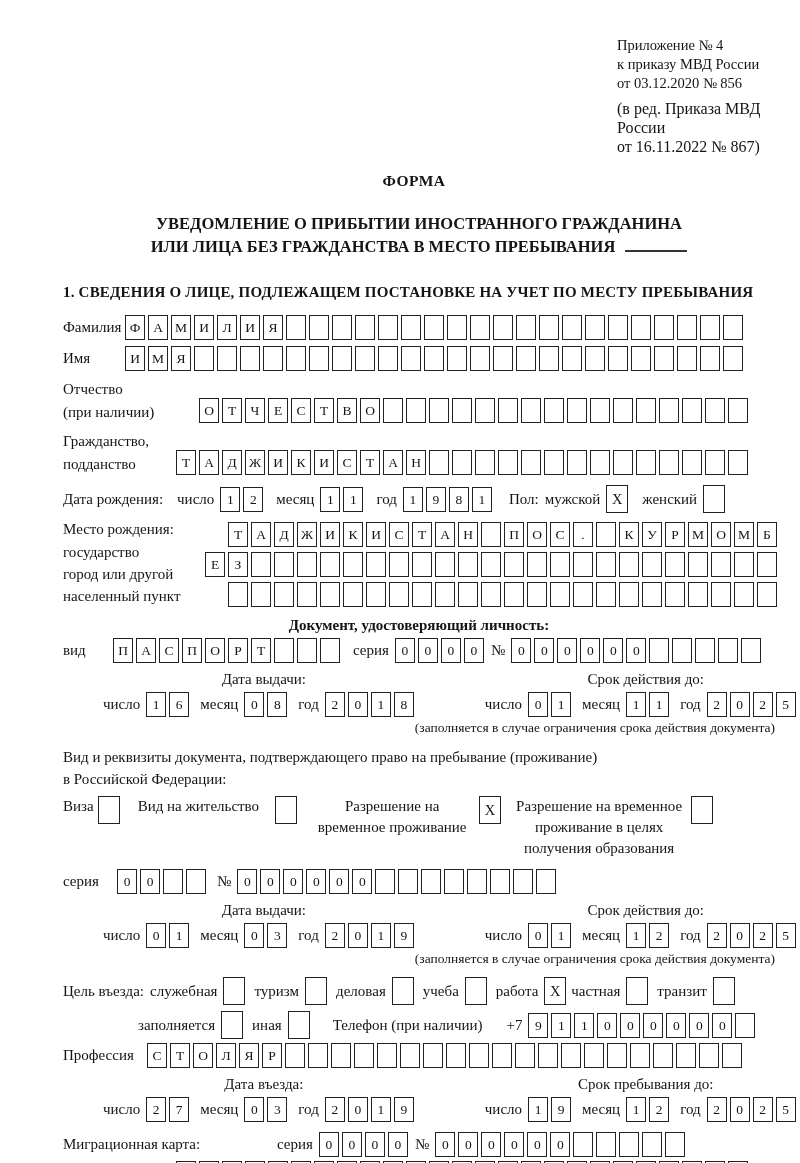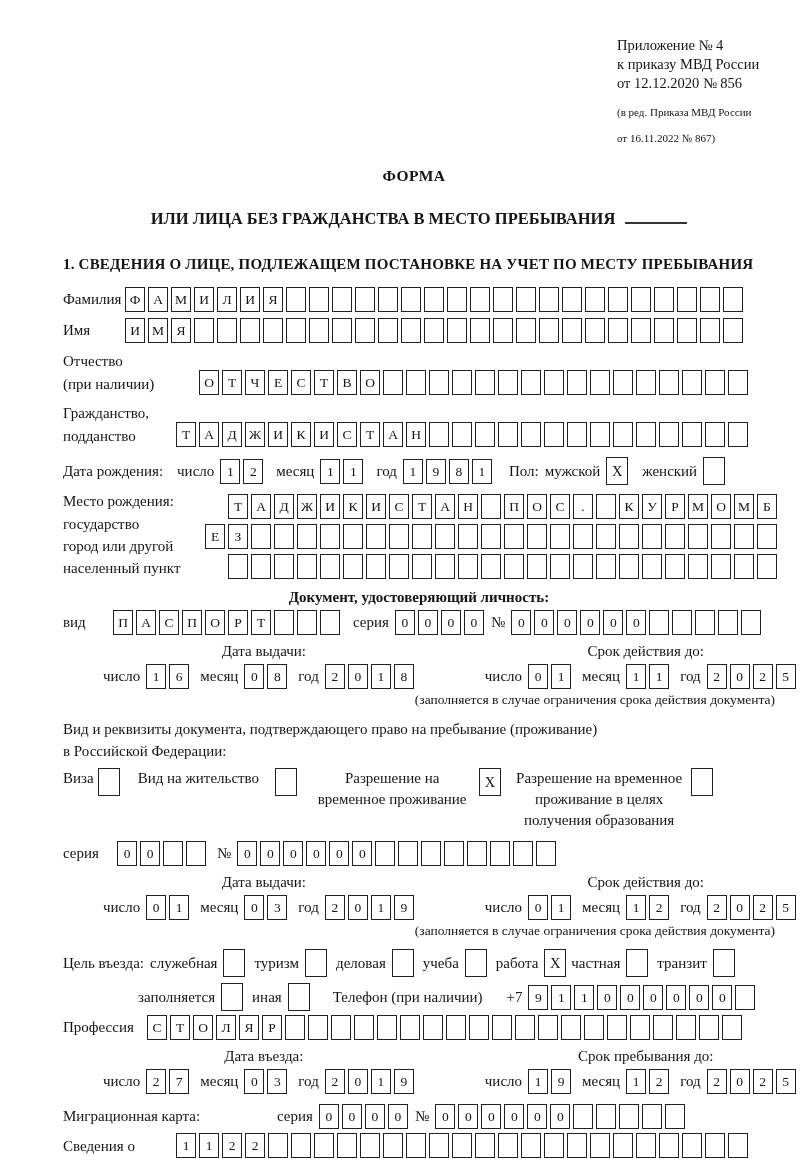--- a/index.html
+++ b/index.html
@@ -4,21 +4,21 @@
 <style>
   html,body { margin:0; padding:0; background:#ffffff; }
   .page {
     width:800px; height:1163px; box-sizing:border-box;
     padding:36px 25px 0 63px; overflow:hidden;
     font-family:"Liberation Serif","DejaVu Serif",serif;
     font-size:15px; color:#141414; background:#ffffff;
   }
   
   .hdr { margin-left:554px; line-height:19px; font-size:14.5px; }
-  .hdr2 { margin-left:554px; margin-top:6px; line-height:26px; font-size:11px; }
+  .hdr2 { margin-left:554px; margin-top:6px; line-height:19px; font-size:16px; }
   .forma { text-align:center; margin-top:16px; margin-right:10px; font-weight:bold; font-size:15.5px; letter-spacing:.5px; }
   
   .title { text-align:center; font-weight:bold; font-size:16.5px; margin-top:22px; line-height:23px; }
   .blank-line { display:inline-block; width:62px; border-bottom:2px solid #333; height:14px; margin-left:10px; }
   .sec-heading { font-weight:bold; font-size:15px; margin-top:26px; letter-spacing:.2px; }
   
   .row { display:flex; align-items:center; margin-top:6px; white-space:nowrap; }
   .row-top { align-items:flex-end; }
   .cells { display:flex; flex-wrap:nowrap; }
   .cell {
@@ -52,29 +52,30 @@
   .mt10 { margin-top:10px; } .mt14 { margin-top:14px; } .mt4 { margin-top:4px; }
 </style>
 </head>
 <body>
 
 <div class="page">
 
   <div class="hdr">
     <div>Приложение № 4</div>
     <div>к приказу МВД России</div>
-    <div>от 12.12.2020 № 856</div>
+    <div>от 03.12.2020 № 856</div>
   </div>
   <div class="hdr2">
     <div>(в ред. Приказа МВД России</div>
     <div>от 16.11.2022 № 867)</div>
   </div>
   <div class="forma">ФОРМА</div>
 
   <div class="title">
+    <div>УВЕДОМЛЕНИЕ О ПРИБЫТИИ ИНОСТРАННОГО ГРАЖДАНИНА</div>
     <div>
       <span>ИЛИ ЛИЦА БЕЗ ГРАЖДАНСТВА В МЕСТО ПРЕБЫВАНИЯ</span><span class="blank-line"></span>
     </div>
   </div>
 
   <div class="sec-heading">1. СВЕДЕНИЯ О ЛИЦЕ, ПОДЛЕЖАЩЕМ ПОСТАНОВКЕ НА УЧЕТ ПО МЕСТУ ПРЕБЫВАНИЯ</div>
 
   <div class="row mt14">
     <span class="lbl" style="width:56px">Фамилия</span>
     <span class="cells">

